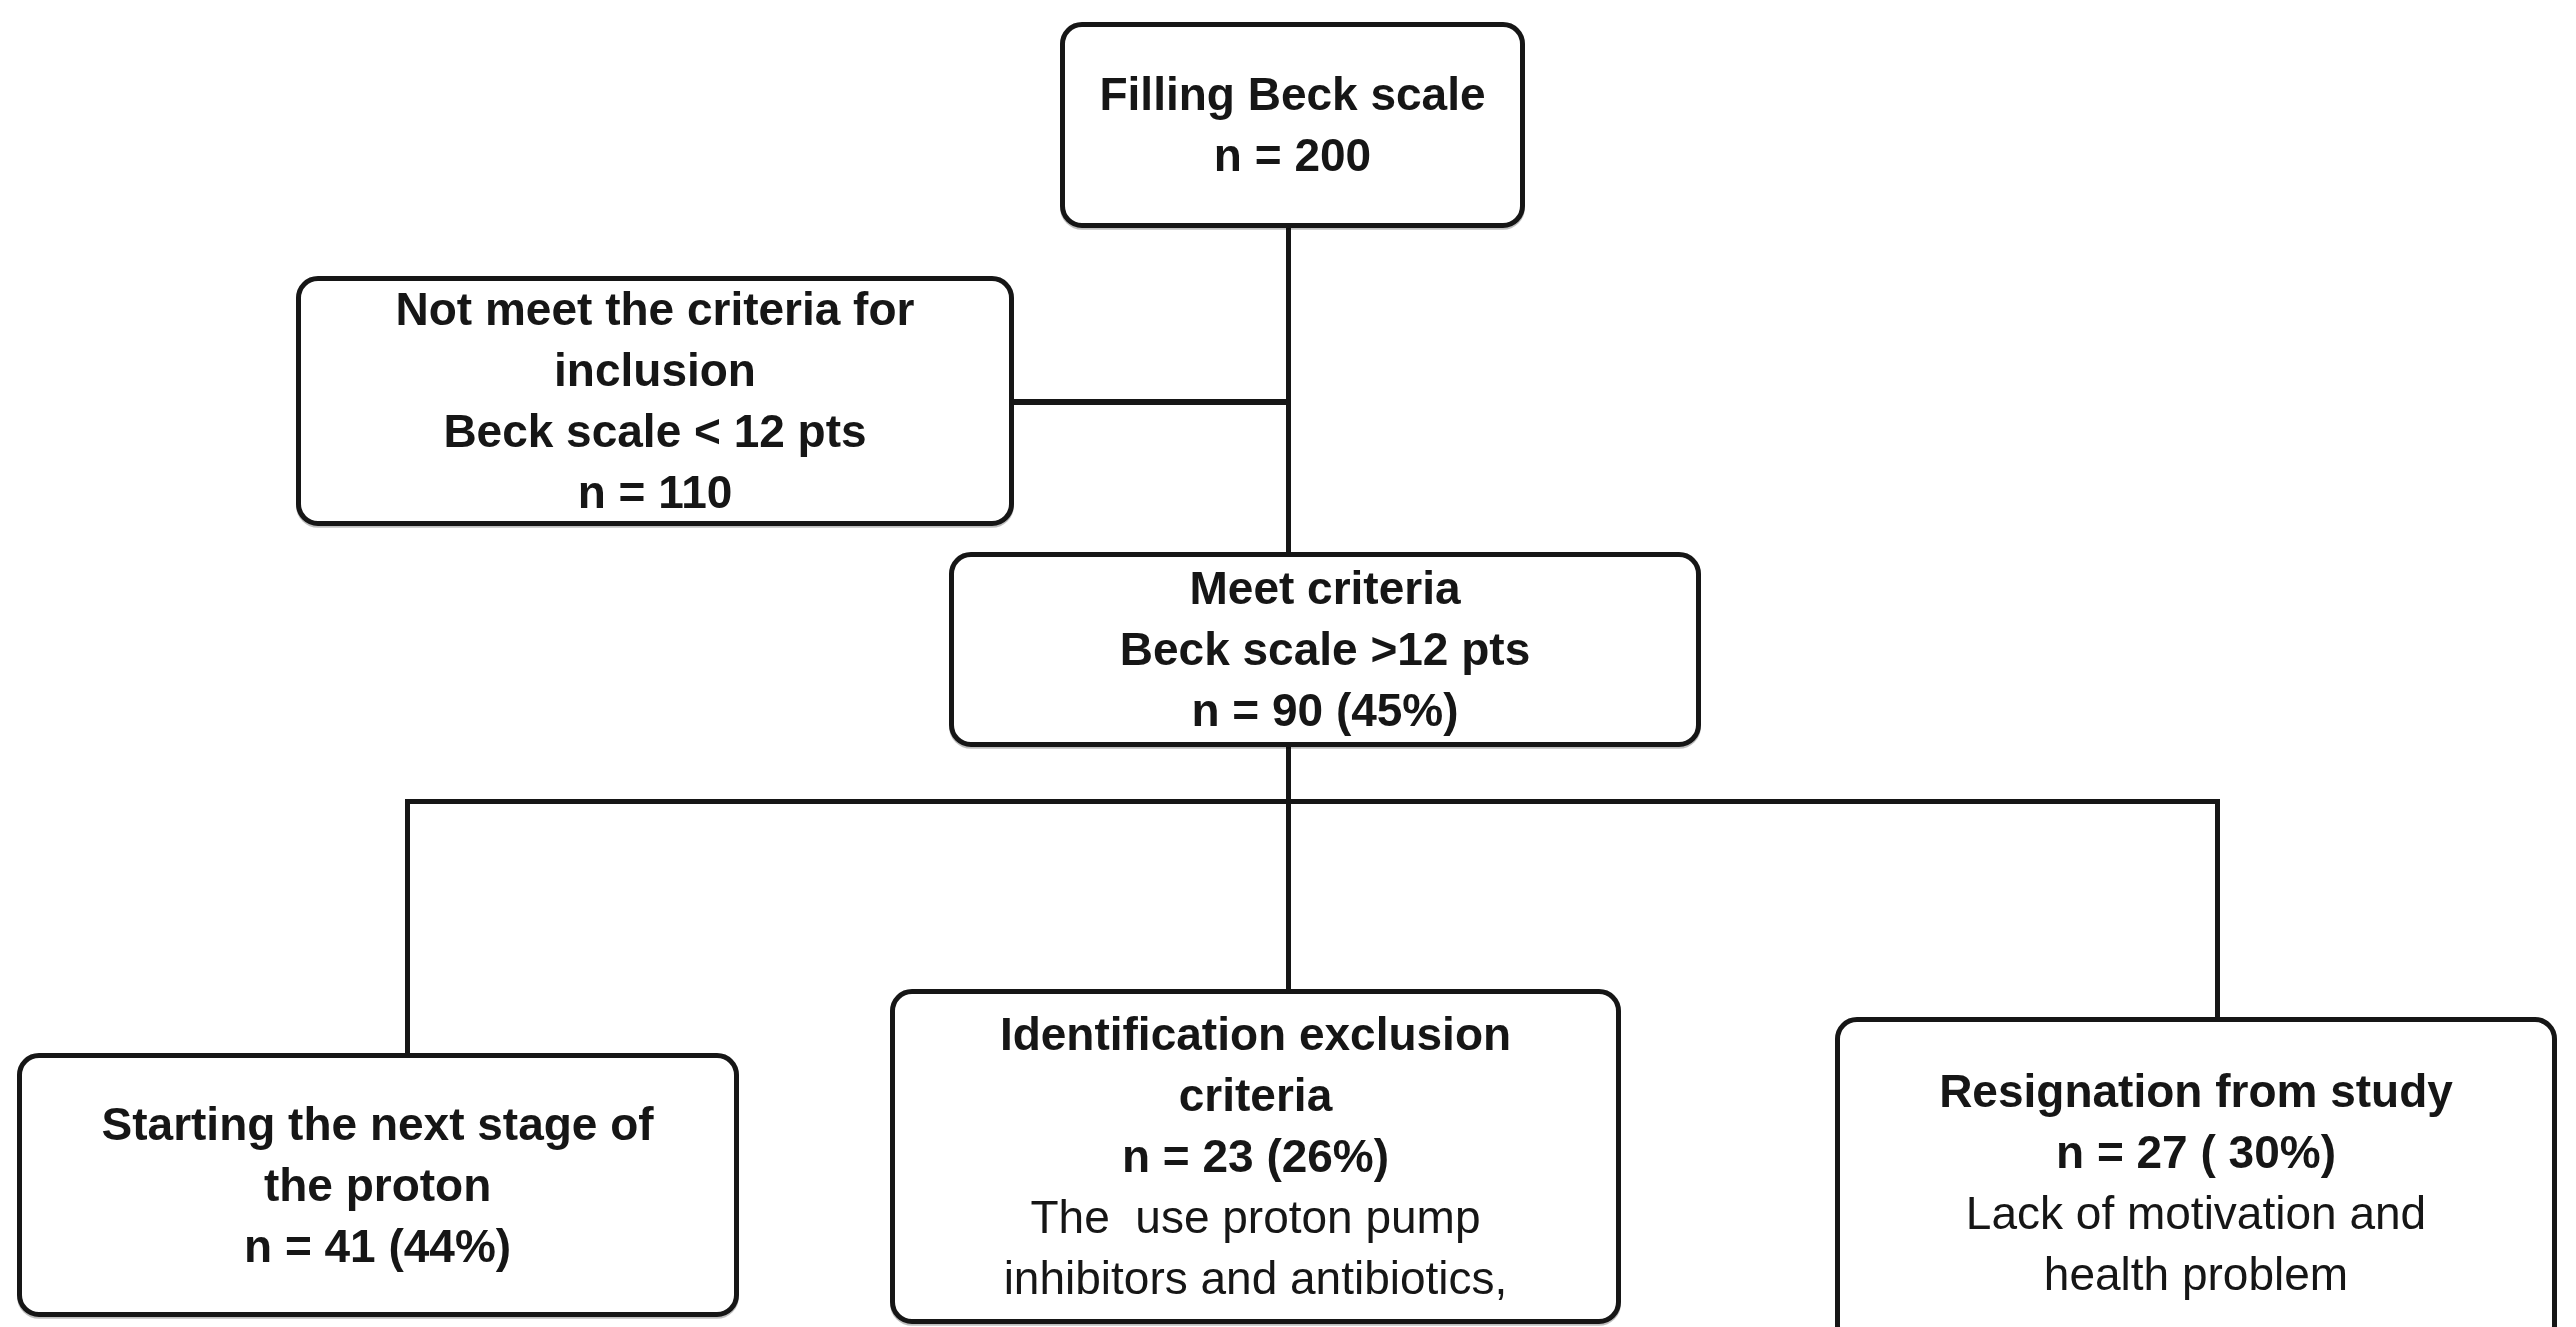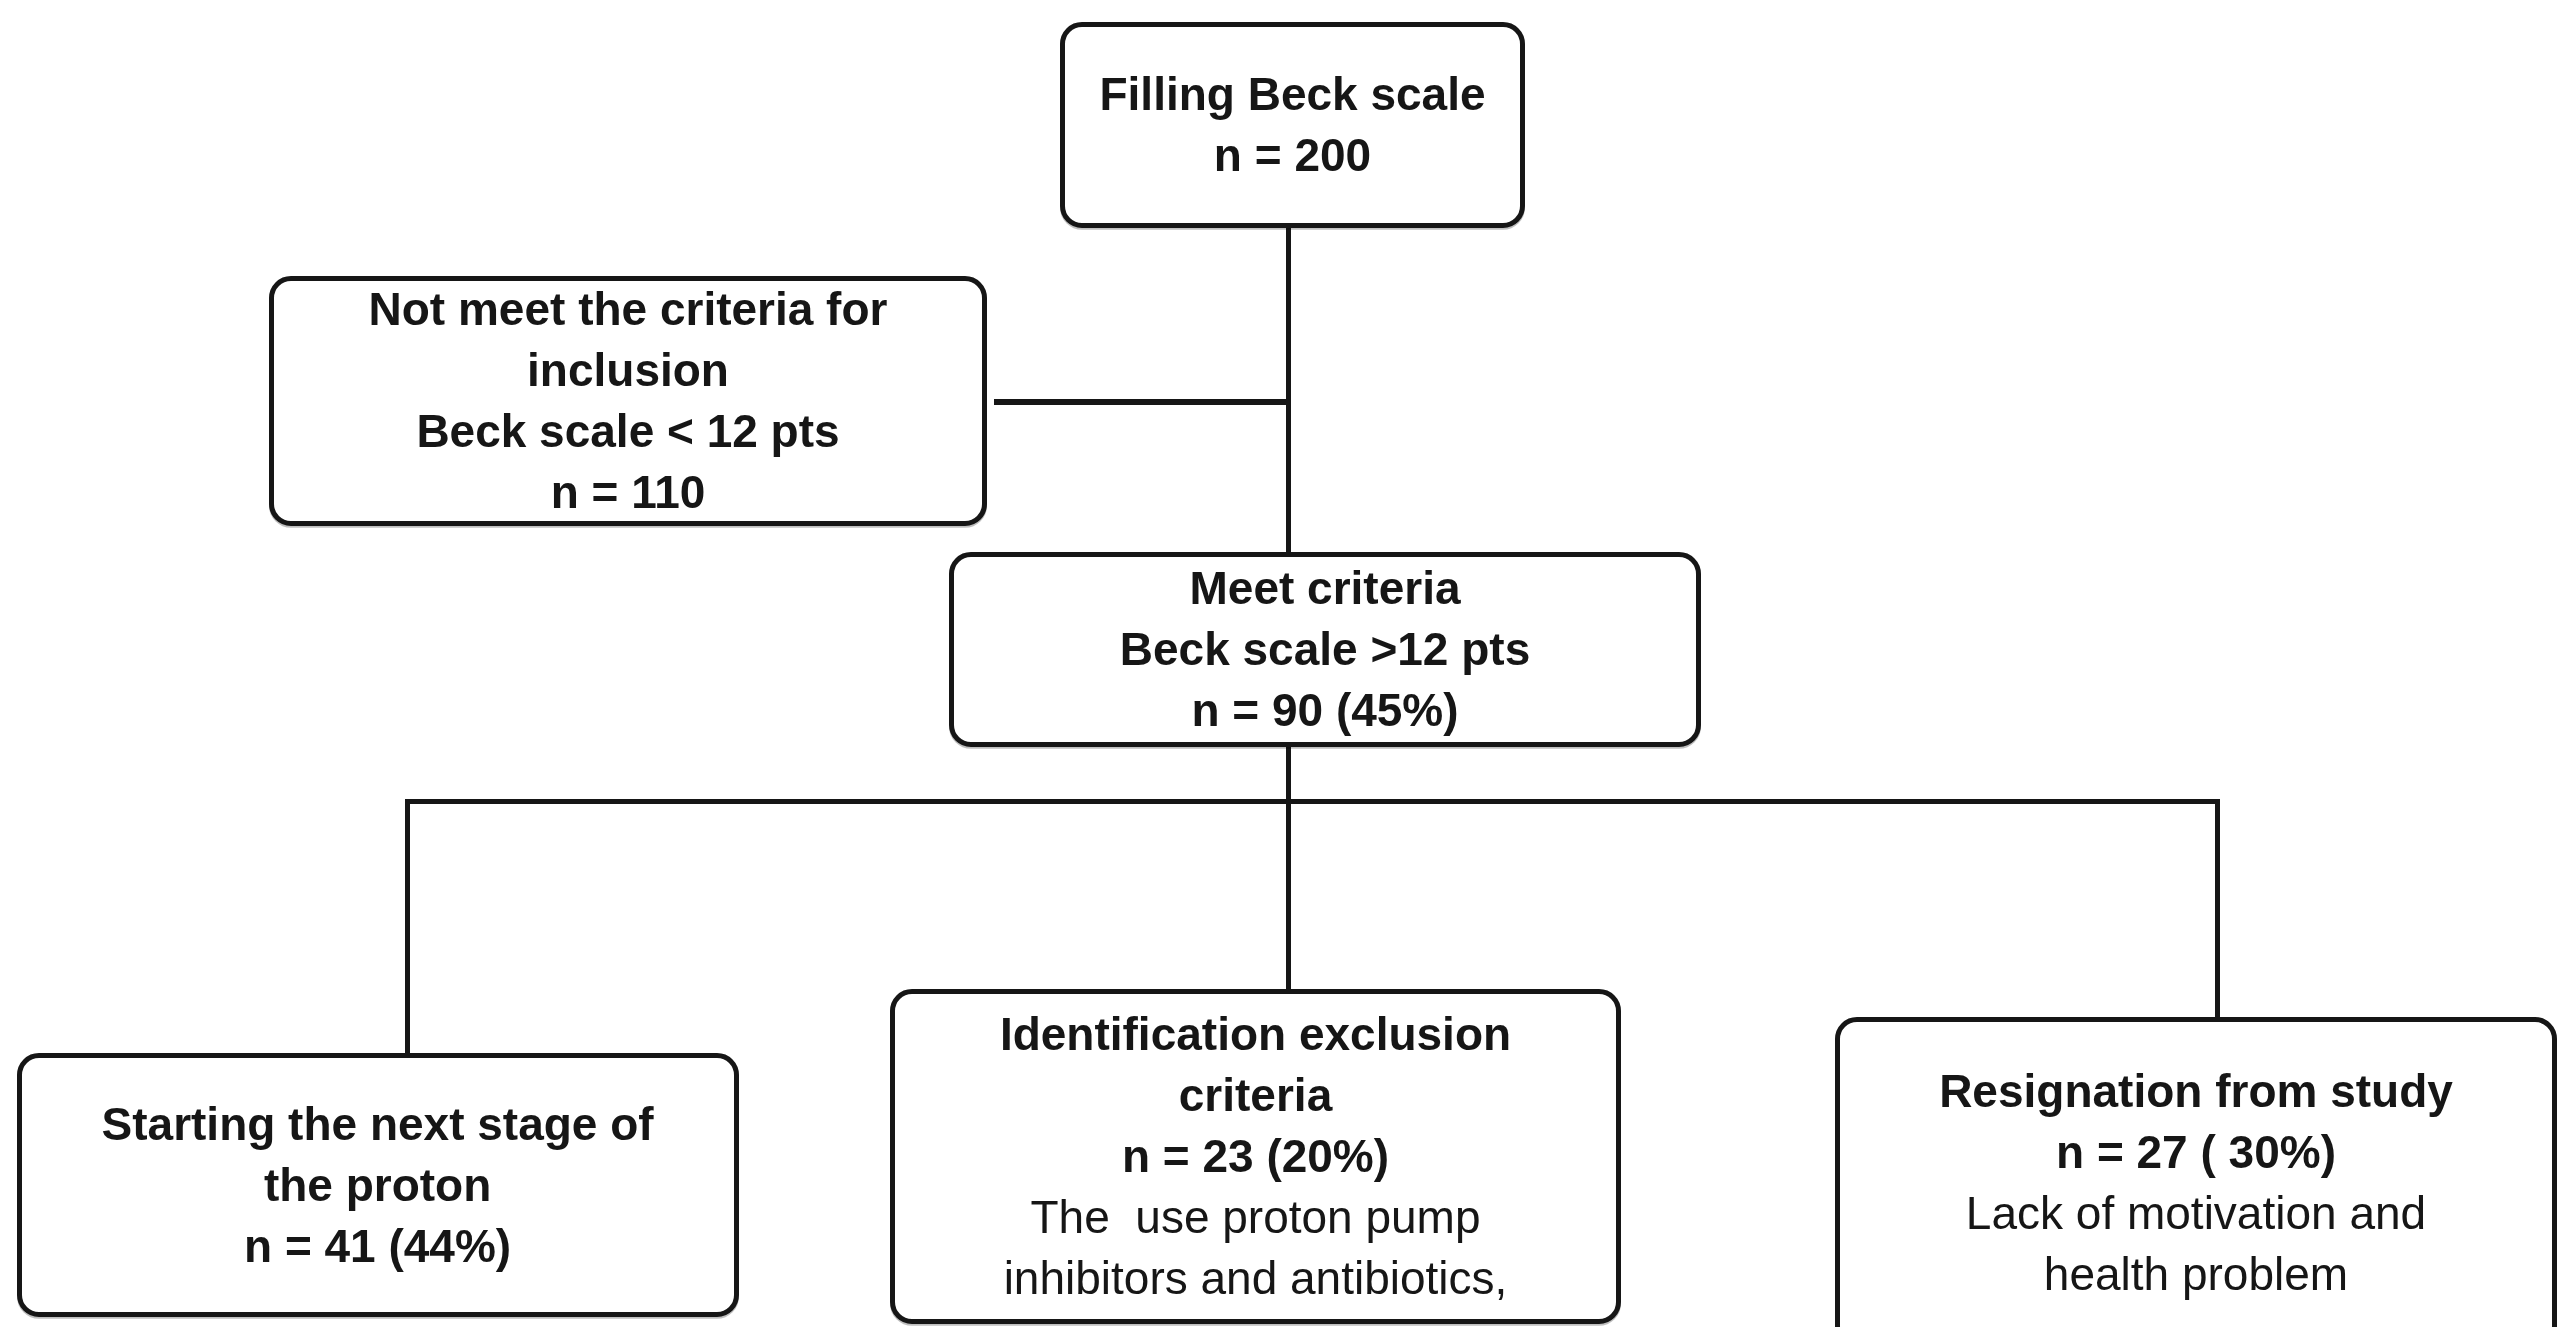--- a/index.html
+++ b/index.html
@@ -33,21 +33,21 @@
     white-space: pre-wrap;
   }
   .line.regular { font-weight: 400; }
   .connector {
     position: absolute;
     background: #161616;
     z-index: 1;
   }
   
   #node-filling     { left: 1060px; top: 22px;   width: 465px; height: 206px; }
-  #node-notmeet     { left: 269px;  top: 276px;  width: 718px; height: 250px; }
+  #node-notmeet     { left: 296px;  top: 276px;  width: 718px; height: 250px; }
   #node-meet        { left: 949px; top: 552px;  width: 752px; height: 195px; }
   #node-nextstage   { left: 16.6px;   top: 1053px; width: 722px; height: 264px; }
   #node-exclusion   { left: 890px; top: 989px; width: 731px; height: 335px; }
   #node-resignation { left: 1835px; top: 1017px; width: 722px; height: 331px; }
   
   #conn-top-vert     { left: 1286px; top: 226px; width: 4.6px;    height: 329px; }
   #conn-notmeet-horz { left: 994px; top: 399px; width: 297px;  height: 5.5px;  }
   #conn-meet-vert    { left: 1286px; top: 745px; width: 4.6px;    height: 247px; }
   #conn-branch-horz  { left: 405px;  top: 799px; width: 1815px; height: 4.6px;  }
   #conn-left-drop    { left: 405px;  top: 799px; width: 4.6px;    height: 258px; }
@@ -85,21 +85,21 @@
 
   <div class="node" id="node-nextstage">
     <div class="line">Starting the next stage of</div>
     <div class="line">the proton</div>
     <div class="line">n = 41 (44%)</div>
   </div>
 
   <div class="node" id="node-exclusion">
     <div class="line">Identification exclusion</div>
     <div class="line">criteria</div>
-    <div class="line">n = 23 (20%)</div>
+    <div class="line">n = 23 (26%)</div>
     <div class="line regular">The  use proton pump</div>
     <div class="line regular">inhibitors and antibiotics,</div>
   </div>
 
   <div class="node" id="node-resignation">
     <div class="line">Resignation from study</div>
     <div class="line">n = 27 ( 30%)</div>
     <div class="line regular">Lack of motivation and</div>
     <div class="line regular">health problem</div>
   </div>

